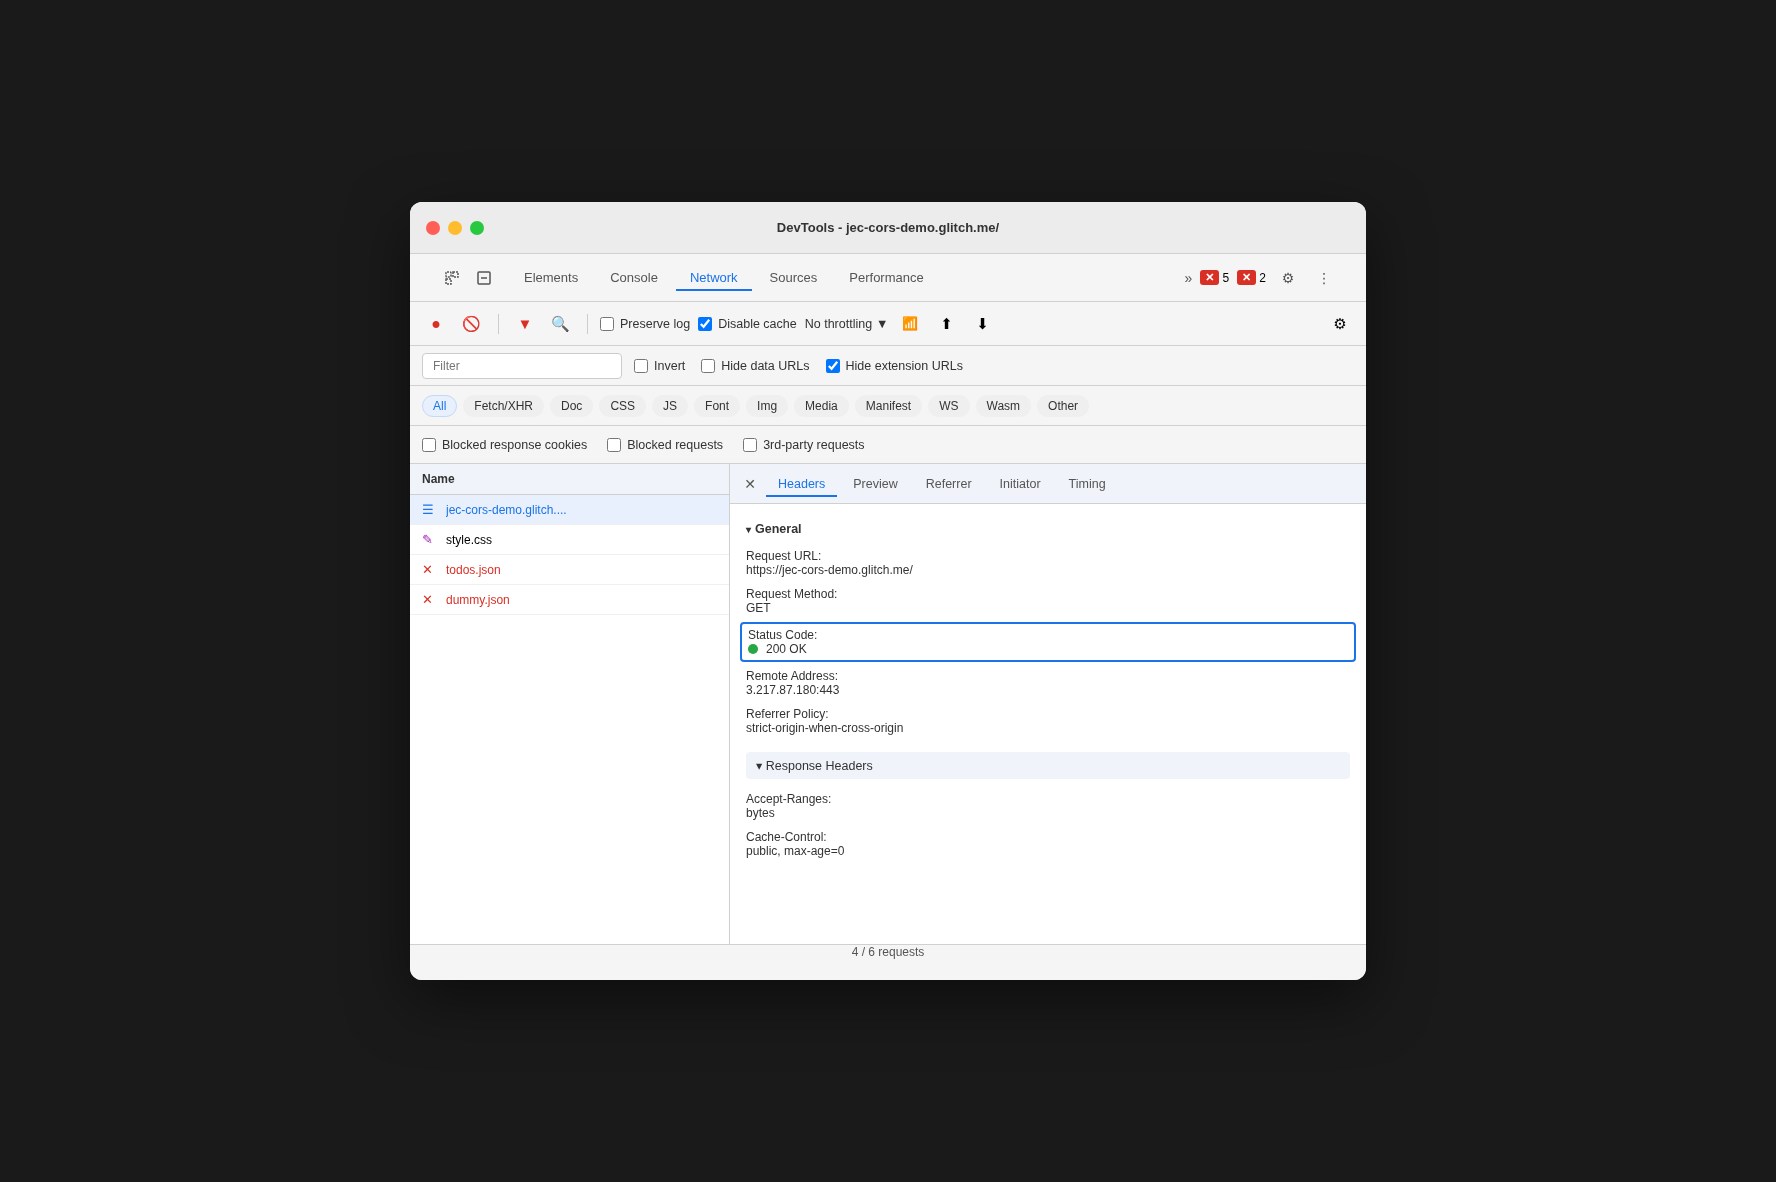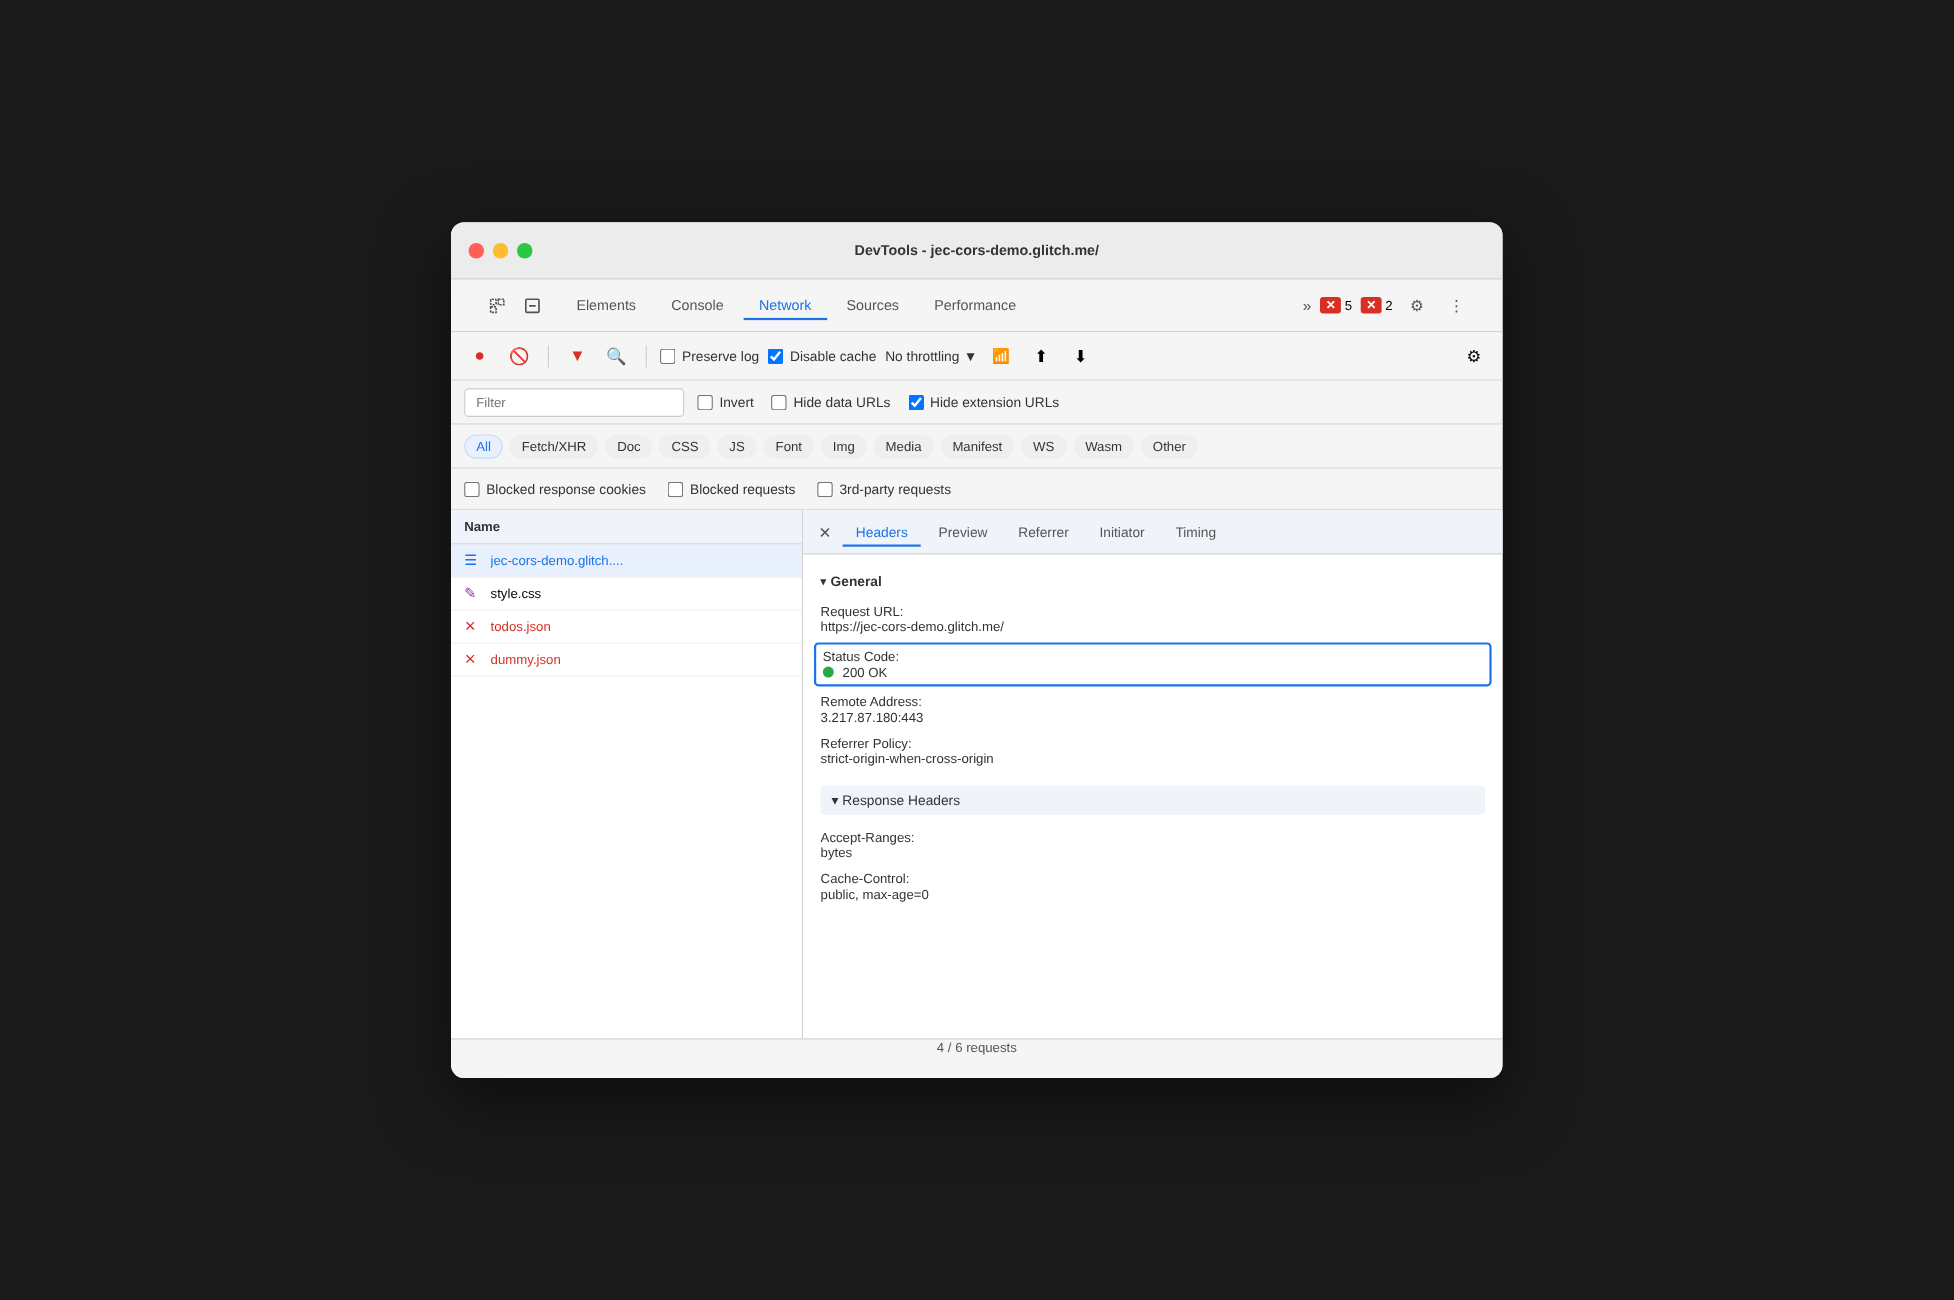--- a/index.html
+++ b/index.html
@@ -551,20 +551,24 @@
         <div class="section-header">
           <span class="arrow">▾</span>
           <span>General</span>
         </div>
 
         <div class="header-row">
           <span class="header-key">Request URL:</span>
           <span class="header-value">https://jec-cors-demo.glitch.me/</span>
         </div>
 
+        <div class="header-row">
+          <span class="header-key">Request Method:</span>
+          <span class="header-value">GET</span>
+        </div>
 
         <div class="header-row highlighted">
           <span class="header-key">Status Code:</span>
           <span class="header-value">
             <span class="status-dot"></span>
             <span>200 OK</span>
           </span>
         </div>
 
         <div class="header-row">

